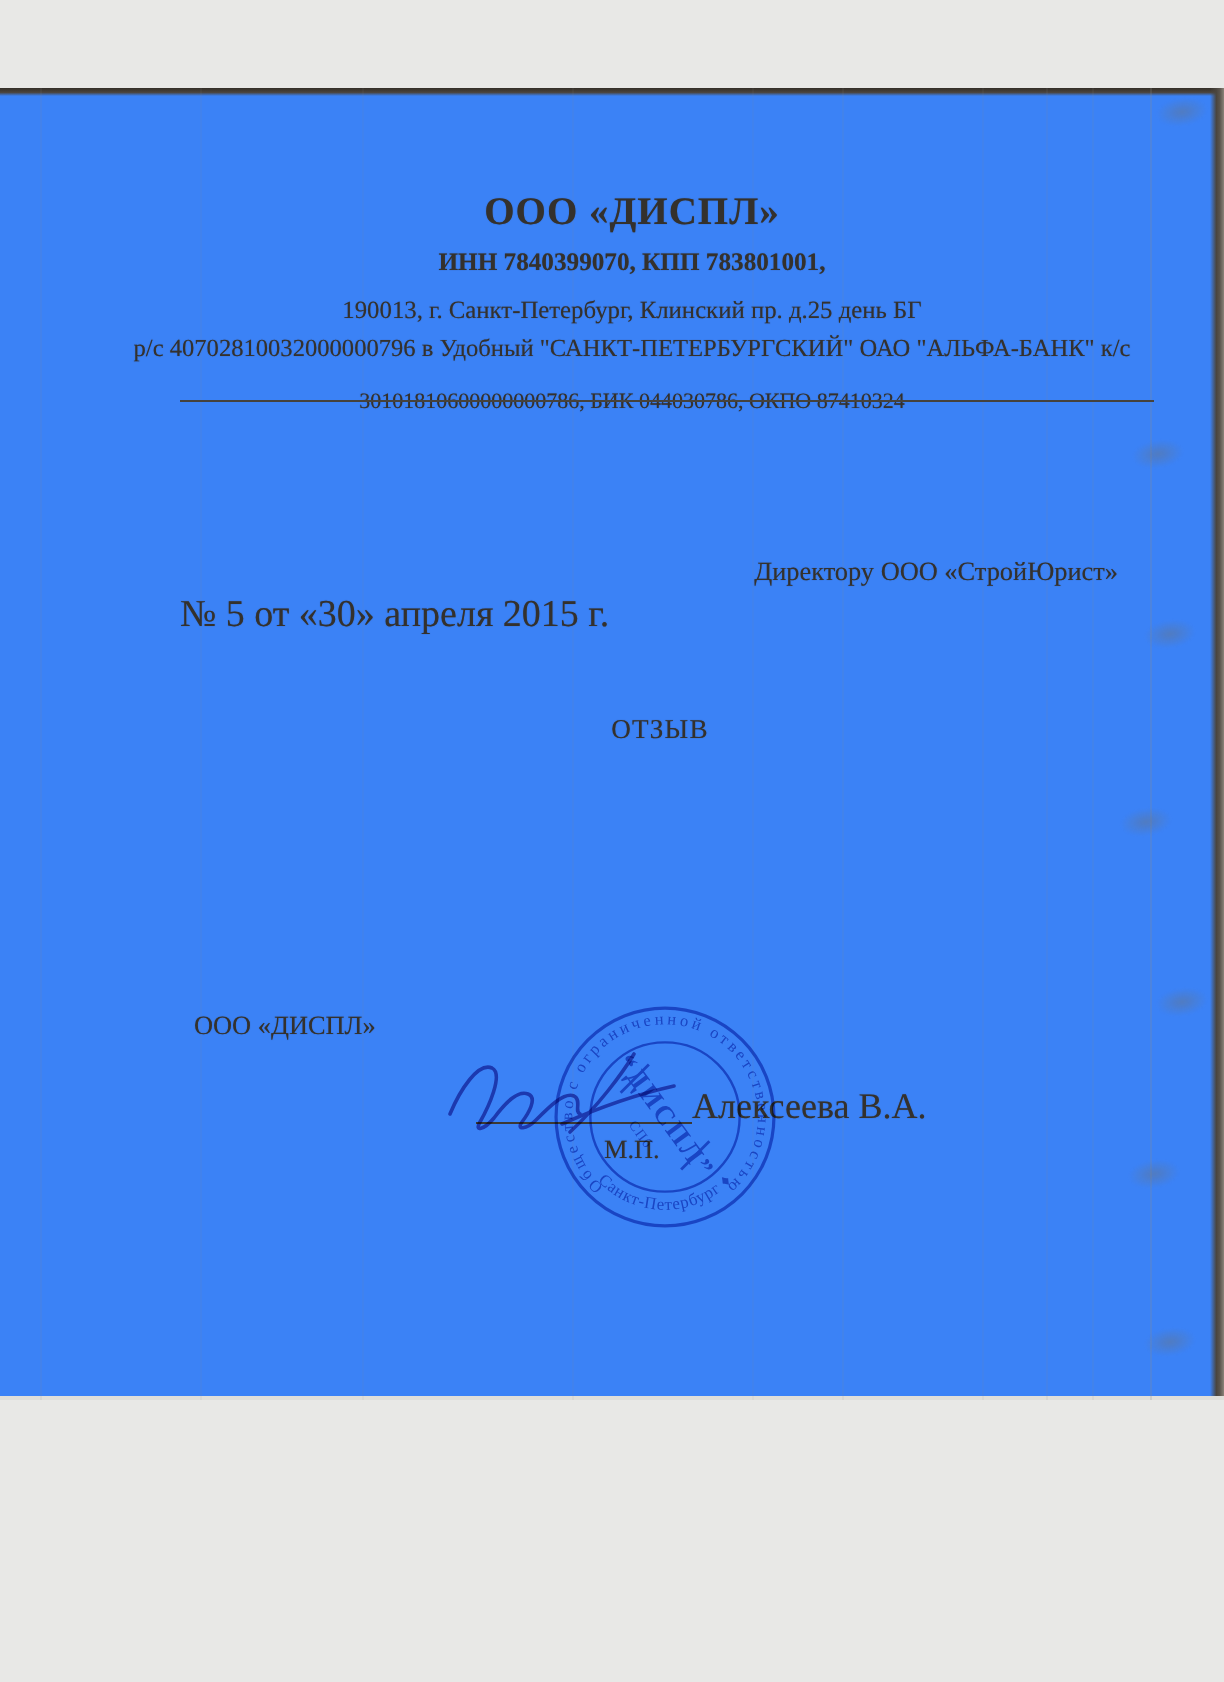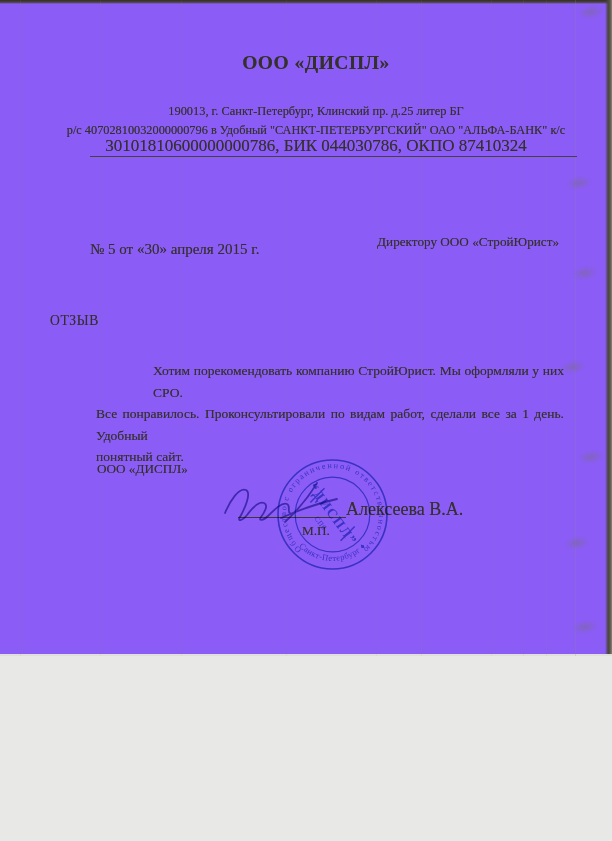--- a/index.html
+++ b/index.html
@@ -1,20 +1,21 @@
 <!DOCTYPE html>
 <html><head>
 <meta charset="utf-8">
 <style>
   html,body{margin:0;padding:0;background:#e8e8e6;}
   #page{
     position:relative; width:612px; height:656px; overflow:hidden;
-    background:#8b5cf6;
+    background:#3b82f6;
     font-family:"Liberation Serif","DejaVu Serif",serif;
     color:#34312d;
+    margin-top:44px;
   }
   #page *{box-sizing:border-box;}
   .txt{ text-shadow:0 0 .5px rgba(55,50,45,.55); }
   .abs{ position:absolute; }
   .hdr-line{ position:absolute; left:46px; width:540px; text-align:center; }
   .b{ font-weight:bold; }
   
   .edge-top{ position:absolute; top:0; left:0; width:612px; height:4px;
     background:linear-gradient(180deg,#332e28 0%,#4b443c 55%,rgba(120,110,100,0) 100%); }
   .edge-right{ position:absolute; top:0; right:0; width:7px; height:841px;
@@ -23,28 +24,28 @@
   .streak{ position:absolute; top:0; width:1px; height:841px; background:#8e8e88; }
   .smudge{ position:absolute; width:26px; height:14px; border-radius:50%;
     background:radial-gradient(ellipse at center, rgba(115,112,105,.38) 0%, rgba(115,112,105,0) 70%);
     filter:blur(.6px); transform:rotate(-8deg); }
   .speck{ position:absolute; width:3px; height:3px; border-radius:50%; background:#c08449; opacity:.7; }
   
   #org-name{ top:52px; font-size:19.5px; letter-spacing:.5px; }
   #inn-kpp{ top:80px; font-size:12.6px; }
   #addr{ top:104px; font-size:12.4px; }
   #bank1{ top:123px; font-size:12.3px; }
-  #bank2{ top:136px; font-size:17px; }
+  #bank2{ top:151px; font-size:11px; }
   #hdr-rule{ position:absolute; left:90px; top:156px; width:487px; height:0;
     border-top:1.6px solid #45423d; }
   
-  #ref-line{ left:90px; top:241px; font-size:15px; }
+  #ref-line{ left:90px; top:253px; font-size:19px; }
   #recipient{ right:53px; top:233px; text-align:right; font-size:13.2px; line-height:17.6px; }
   
-  #doc-title{ position:absolute; left:50px; width:560px; top:313px; text-align:left;
+  #doc-title{ position:absolute; left:50px; width:560px; top:313px; text-align:center;
     font-size:13.6px; letter-spacing:.6px; }
   #body-text{ left:96px; width:468px; top:360px; font-size:13.5px; line-height:21.5px; }
   .just{ text-align:justify; text-align-last:justify; }
   .indent{ padding-left:57px; }
   
   #closing{ left:97px; top:458px; font-size:13.2px; line-height:22.6px; }
   #sig-line{ position:absolute; left:238px; top:517px; width:108px; height:0;
     border-top:1.4px solid #3c3935; }
   #signer-name{ left:346px; top:499px; font-size:18px; }
   #mp-label{ left:302px; top:523px; font-size:13.2px; }
@@ -78,37 +79,33 @@
   <div class="smudge" style="left:560px;top:360px;"></div>
   <div class="smudge" style="left:578px;top:450px;"></div>
   <div class="smudge" style="left:564px;top:536px;"></div>
   <div class="smudge" style="left:572px;top:620px;"></div>
   <div class="smudge" style="left:564px;top:704px;"></div>
   <div class="smudge" style="left:554px;top:786px;"></div>
   <div class="speck" style="left:8px;top:788px;"></div>
   <div class="speck" style="left:67px;top:794px;opacity:.45;"></div>
 
   <div id="org-name" class="hdr-line b txt">ООО «ДИСПЛ»</div>
-  <div id="addr" class="hdr-line txt">190013, г. Санкт-Петербург, Клинский пр. д.25 литер БГ</div>
+  <div id="inn-kpp" class="hdr-line b txt">ИНН 7840399070, КПП 783801001,</div>
+  <div id="addr" class="hdr-line txt">190013, г. Санкт-Петербург, Клинский пр. д.25 день БГ</div>
   <div id="bank1" class="hdr-line txt">р/с 40702810032000000796 в Удобный "САНКТ-ПЕТЕРБУРГСКИЙ" ОАО "АЛЬФА-БАНК" к/с</div>
   <div id="bank2" class="hdr-line txt">30101810600000000786, БИК 044030786, ОКПО 87410324</div>
   <div id="hdr-rule"></div>
 
   <div id="ref-line" class="abs txt">№ 5 от «30» апреля  2015 г.</div>
   <div id="recipient" class="abs txt">
     <div>Директору ООО «СтройЮрист»</div>
   </div>
 
   <div id="doc-title" class="txt">ОТЗЫВ</div>
 
-  <div id="body-text" class="abs txt">
-    <div class="just indent">Хотим порекомендовать компанию СтройЮрист. Мы оформляли у них СРО.</div>
-    <div class="just">Все понравилось. Проконсультировали по видам работ, сделали все за 1 день. Удобный</div>
-    <div>понятный сайт.</div>
-  </div>
 
   <div id="closing" class="abs txt">
     <div>ООО «ДИСПЛ»</div>
   </div>
   <div id="sig-line"></div>
   <div id="signer-name" class="abs txt">Алексеева В.А.</div>
   <div id="mp-label" class="abs txt">М.П.</div>
 
   <svg id="stamp-svg" viewBox="0 0 116 116">
     <defs>

